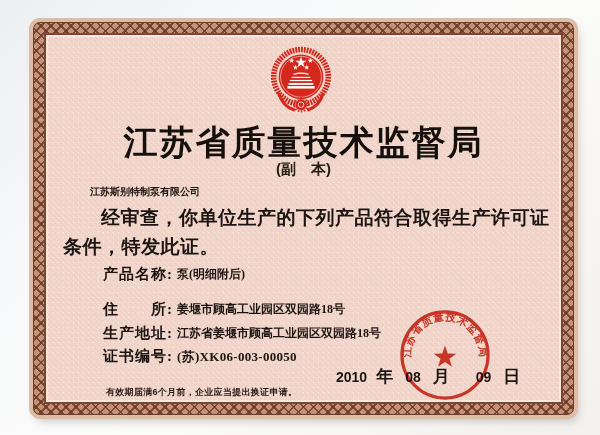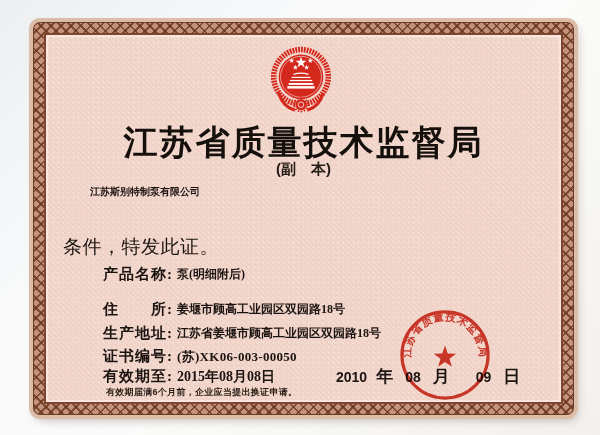--- a/index.html
+++ b/index.html
@@ -48,21 +48,21 @@
     text-align:center;font-size:34px;font-weight:bold;
     letter-spacing:2px;color:#15100b;white-space:nowrap;
   }
   .subtitle{
     position:absolute;left:0;top:125px;width:100%;
     text-align:center;font-size:15px;font-weight:bold;color:#241c16;
   }
   
   .company{position:absolute;left:44px;top:150px;font-size:10px;font-weight:bold;}
   .stmt1{position:absolute;left:55px;top:170px;font-size:19px;font-weight:bold;letter-spacing:.5px;white-space:nowrap;}
-  .stmt2{position:absolute;left:17px;top:199px;font-size:19px;font-weight:normal;letter-spacing:.5px;white-space:nowrap;}
+  .stmt2{position:absolute;left:17px;top:199px;font-size:19px;font-weight:bold;letter-spacing:.5px;white-space:nowrap;}
   
   .frow{position:absolute;left:57px;display:flex;align-items:center;white-space:nowrap;font-family:Liberation Serif, serif;}
   .frow .lbl{font-size:15px;font-weight:bold;letter-spacing:1px;margin-right:4px;}
   .frow .val{font-size:12px;font-weight:bold;}
   .r1{top:230px}.r2{top:265px}.r3{top:289px}.r4{top:312px}
   .r4 .val{font-size:13px;letter-spacing:.3px;}
   .r5{top:332px}
   .r5 .val{font-size:14px;}
   .note{position:absolute;left:60px;top:351px;font-size:9px;font-weight:bold;color:#2a1c14;letter-spacing:.3px;}
   
@@ -109,41 +109,38 @@
         <circle cx="50" cy="97" r="9" fill="#d5281c"></circle>
         <circle cx="50" cy="97" r="4.5" fill="none" stroke="#ffffff" stroke-width="1.2"></circle>
         <path d="M14,78 Q20,100 40,106" fill="none" stroke="#d5281c" stroke-width="5"></path>
         <path d="M86,78 Q80,100 60,106" fill="none" stroke="#d5281c" stroke-width="5"></path>
       </svg>
 
       <div class="title">江苏省质量技术监督局</div>
       <div class="subtitle">(副　本)</div>
 
       <div class="company">江苏斯别特制泵有限公司</div>
+      <div class="stmt1">经审查，你单位生产的下列产品符合取得生产许可证</div>
       <div class="stmt2">条件，特发此证。</div>
 
       <div class="frow r1">
         <span class="lbl">产品名称:</span>
         <span class="val">泵(明细附后)</span>
       </div>
       <div class="frow r2">
         <span class="lbl">住　　所:</span>
         <span class="val">姜堰市顾高工业园区双园路18号</span>
       </div>
       <div class="frow r3">
         <span class="lbl">生产地址:</span>
         <span class="val">江苏省姜堰市顾高工业园区双园路18号</span>
       </div>
       <div class="frow r4">
         <span class="lbl">证书编号:</span>
         <span class="val">(苏)XK06-003-00050</span>
-      </div>
-      <div class="frow r5">
-        <span class="lbl">有效期至:</span>
-        <span class="val">2015年08月08日</span>
       </div>
 
       <div class="note">有效期届满6个月前，企业应当提出换证申请。</div>
 
       <div class="dateline">
         <span class="num">2010</span>
         <span class="unit g1">年</span>
         <span class="num g2">08</span>
         <span class="unit g3">月</span>
         <span class="num g4">09</span>

